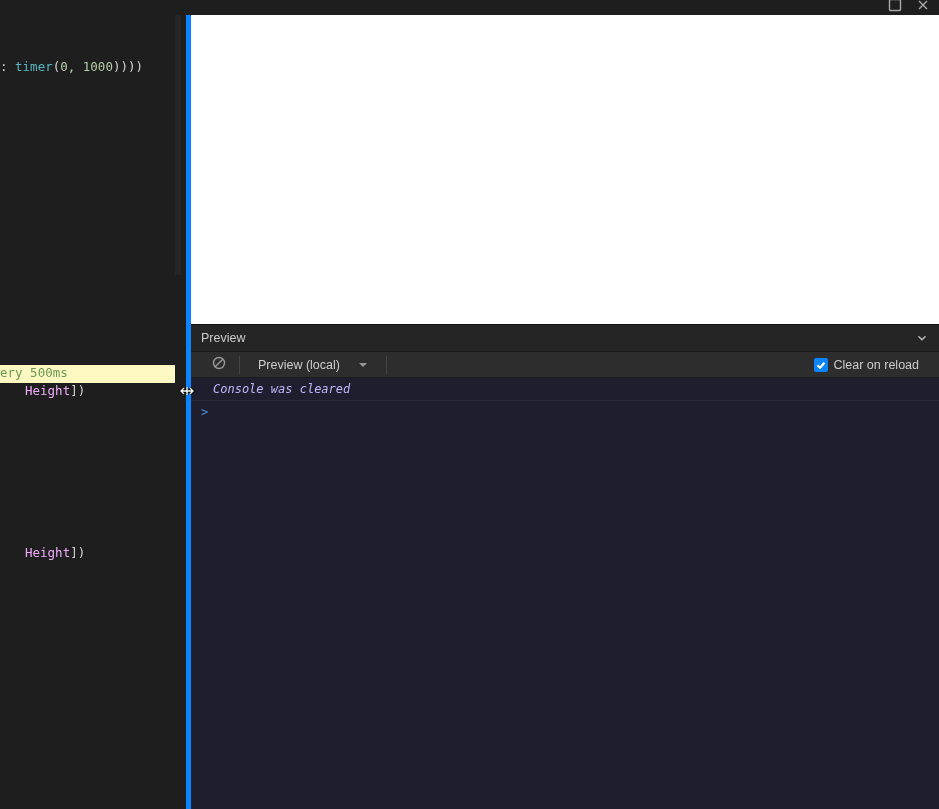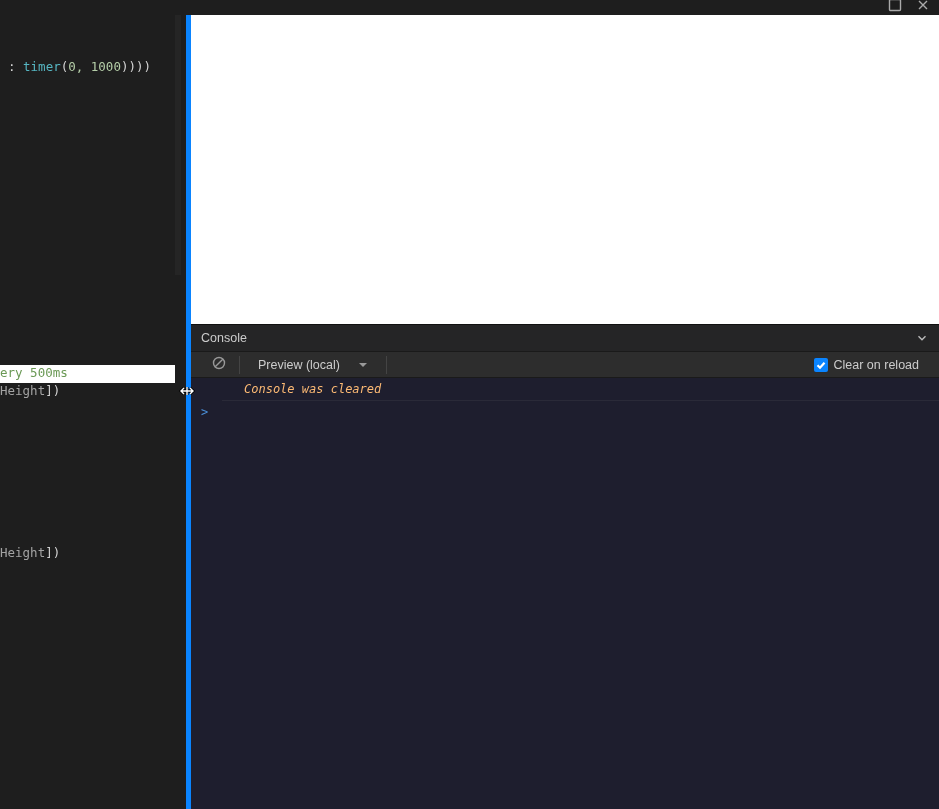--- a/index.html
+++ b/index.html
@@ -7,26 +7,26 @@
 
 
 .addr-bar { position: absolute; top: 0; left: 190; right: 0; height: 15px; background: #2a2a2a; }
 .right-icons { position: absolute; right: 8px; top: -3px; display: flex; gap: 12px; }
 .right-icons svg { width: 16px; height: 16px; stroke: #aaa; fill: none; stroke-width: 1.4; }
 
 
 .editor { position: absolute; left: 0; top: 15px; width: 175px; bottom: 0; background: #1e1e1e; font-family: Menlo, Consolas, monospace; font-size: 12.5px; white-space: pre; color: #d4d4d4; overflow: hidden; }
 .gutter-edge { position: absolute; left: 175px; top: 15px; width: 6px; height: 260px; background: #252525; }
 .line { position: absolute; left: 0; right: 0; height: 18px; padding-left: 0; }
-.line.hl { background: #ffffff; }
+.line.hl { background: #fef9c3; }
 .tk-cy { color: #56b6c2; }
 .tk-n { color: #b5cea8; }
 .tk-p { color: #d4d4d4; }
 .tk-cm { color: #6a9955; }
-.tk-id { color: #a3a3a3; }
+.tk-id { color: #f0abfc; padding-left: 25px; }
 
 
 .splitter { position: absolute; left: 186px; top: 15px; width: 5px; bottom: 0; background: #0a84ff; cursor: col-resize; }
 
 
 .right-pane { position: absolute; left: 191px; top: 15px; right: 0; bottom: 0; background: #1e1e1e; display: flex; flex-direction: column; }
 .preview-area { height: 309px; background: #ffffff; }
 
 
 .console-head { height: 27px; background: #252526; display: flex; align-items: center; padding: 0 10px; font-size: 12.5px; color: #ccc; justify-content: space-between; border-top: 1px solid #111; }
@@ -38,21 +38,21 @@
 .tb-sep { width: 1px; height: 18px; background: #444; margin: 0 4px; }
 .tb-dd { display: flex; align-items: center; gap: 18px; padding: 0 6px; cursor: pointer; }
 .tb-dd svg { width: 10px; height: 10px; stroke: #999; fill: none; stroke-width: 1.6; }
 .tb-spacer { flex: 1; }
 .tb-check { display: flex; align-items: flex-end; gap: 6px; }
 .tb-checkbox { width: 14px; height: 14px; background: #0a84ff; display: flex; align-items: center; justify-content: center; border-radius: 2px; }
 .tb-checkbox svg { width: 10px; height: 10px; stroke: #fff; fill: none; stroke-width: 2.2; }
 
 
 .console-body { flex: 1; background: #1e1e2e; position: relative; font-family: Menlo, Consolas, monospace; font-size: 12px; }
-.console-msg { padding: 4px 12px 4px 22px; color: #fdba74; font-style: italic; border-bottom: 1px solid #2a2a38; margin-left: 31px; }
+.console-msg { padding: 4px 12px 4px 22px; color: #c4b5fd; font-style: italic; border-bottom: 1px solid #2a2a38; }
 .console-prompt { padding: 4px 10px; color: #4a8fd8; }
 
 
 .resize-cursor { position: absolute; left: 178px; top: 382px; width: 18px; height: 18px; pointer-events: none; }
 .resize-cursor svg { width: 18px; height: 18px; }
 </style>
 </head>
 <body>
 
 <div class="addr-bar">
@@ -61,34 +61,34 @@
     <span><svg viewBox="0 0 16 16">
           <rect x="2.5" y="2.5" width="11" height="11" rx="1"></rect>
         </svg></span>
     <span><svg viewBox="0 0 16 16">
           <path d="M4 4l8 8M12 4l-8 8"></path>
         </svg></span>
   </div>
 </div>
 
 <div class="editor">
-  <div class="line" style="top:44px;padding-left:8px;"><span class="tk-p">: </span><span class="tk-cy">timer</span><span class="tk-p">(</span><span class="tk-n">0, 1000</span><span class="tk-p">))))</span></div>
+  <div class="line" style="top:44px;"><span class="tk-p">: </span><span class="tk-cy">timer</span><span class="tk-p">(</span><span class="tk-n">0, 1000</span><span class="tk-p">))))</span></div>
   <div class="line hl" style="top:350px;"><span class="tk-cm">ery 500ms</span></div>
   <div class="line" style="top:368px;"><span class="tk-id">Height</span><span class="tk-p">])</span></div>
   <div class="line" style="top:530px;"><span class="tk-id">Height</span><span class="tk-p">])</span></div>
 </div>
 <div class="gutter-edge"></div>
 
 <div class="splitter"></div>
 
 <div class="right-pane">
   <div class="preview-area"></div>
 
   <div class="console-head">
-    <span>Console</span>
+    <span>Preview</span>
     <svg class="chev" viewBox="0 0 16 16">
         <path d="M4 6l4 4 4-4"></path>
       </svg>
   </div>
 
   <div class="console-tb">
     <span>
       <svg class="tb-clear" viewBox="0 0 16 16">
           <circle cx="8" cy="8" r="5.5"></circle>
           <path d="M4.2 11.8 11.8 4.2"></path>

